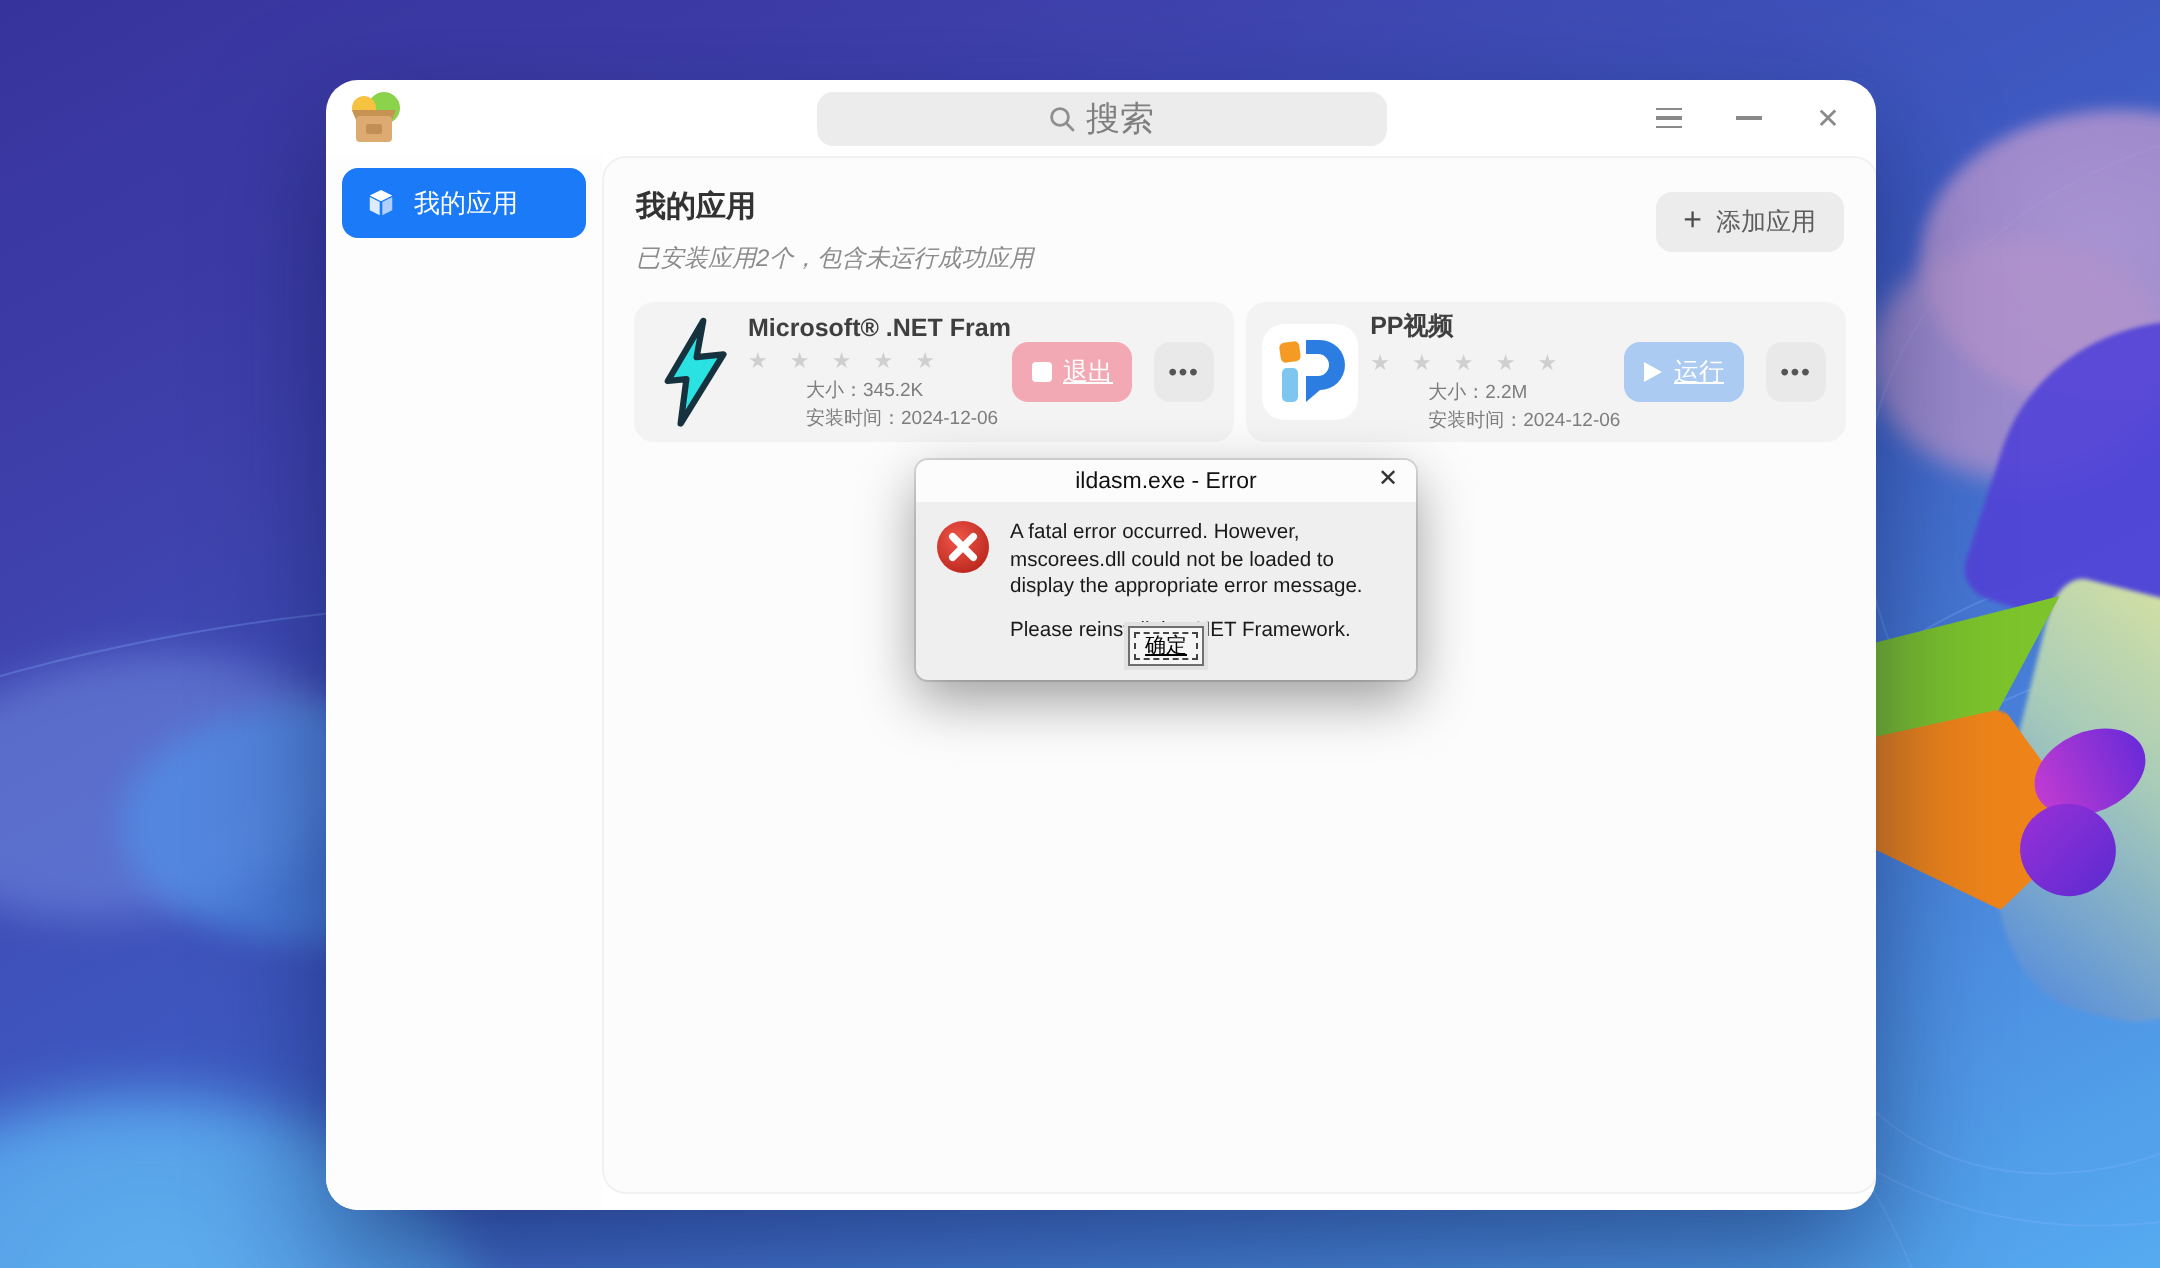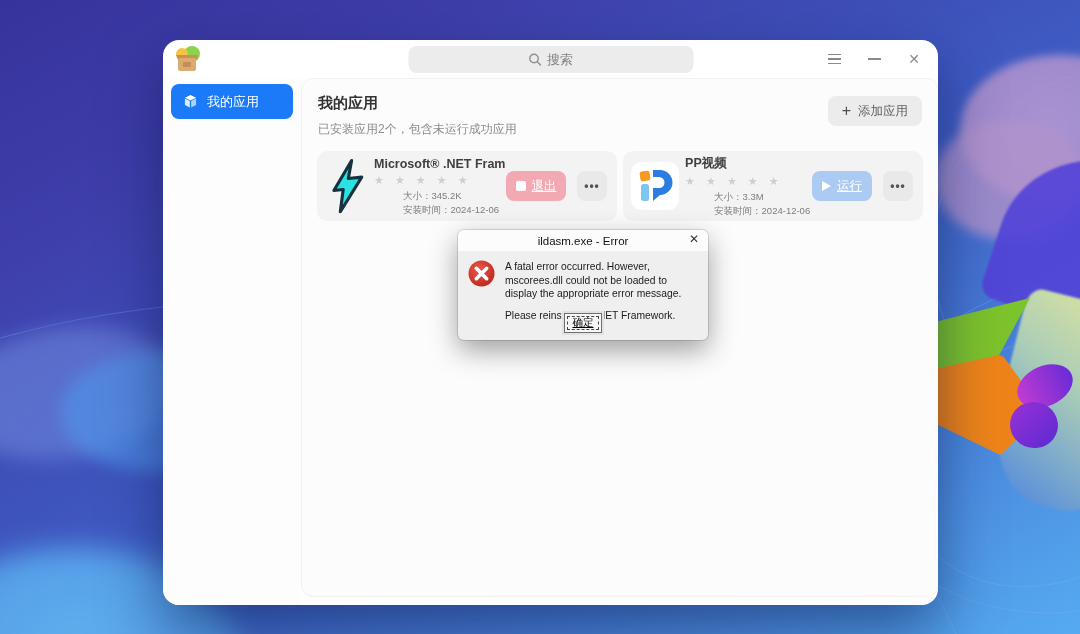--- a/index.html
+++ b/index.html
@@ -38,37 +38,37 @@
 
   
   .window { position:absolute; left:163px; top:40px; width:775px; height:565px; z-index:1;
     background:#ffffff; border-radius:16px; box-shadow:0 25px 60px rgba(8,18,70,.5); overflow:hidden;
     display:flex; flex-direction:column; }
   .titlebar { height:38px; flex:0 0 38px; display:flex; align-items:center; padding:0 16px 0 10px; position:relative; }
   .app-logo { width:28px; height:28px; }
   .search-box { position:absolute; left:50%; top:6px; transform:translateX(-50%);
     width:285px; height:27px; background:#ececec; border-radius:8px;
     display:flex; align-items:center; justify-content:center; gap:6px; cursor:text; }
-  .search-box span { font-size:13px; color:#7f7f7f;text-align:center; }
+  .search-box span { font-size:17px; color:#7f7f7f;text-align:center; }
   .controls { margin-left:auto; display:flex; align-items:center; gap:24px; }
   .ctl { width:16px; height:16px; display:flex; align-items:center; justify-content:center;
     color:#8a8a8a; font-size:14px; cursor:pointer; }
   .menu-lines { display:flex; flex-direction:column; gap:3px; }
   .menu-lines i { display:block; width:13px; height:1.6px; background:#8a8a8a; }
   .min-line { display:block; width:13px; height:1.8px; background:#8a8a8a; }
 
   .win-body { flex:1; display:flex; min-height:0; }
   .sidebar { width:138px; flex:0 0 138px; padding:6px 8px; background:#fdfdfd; }
   .side-item { height:35px; border-radius:8px; background:#1a7af8; color:#fff;
     display:flex; align-items:center; gap:9px; padding:0 12px; font-size:13px; cursor:pointer; }
   .content { flex:1; margin:0 8px 8px 0; background:#fcfcfc; border:1px solid #f1f1f1;
     border-radius:12px; position:relative; }
   .content-head { display:flex; align-items:flex-start; padding:15px 16px 0 16px; }
   .page-title { font-size:15px; font-weight:bold; color:#333; }
-  .page-sub { font-size:12px; color:#8c8c8c; margin-top:8px; }
+  .page-sub { font-size:12px; color:#8c8c8c; margin-top:8px;font-style:italic; }
   .add-btn { margin-left:auto; margin-top:2px; height:30px; padding:0 14px; border-radius:8px;
     background:#ececec; color:#5e5e5e; font-size:12.5px; display:flex; align-items:center; gap:7px; cursor:pointer; }
   .add-btn .plus { font-size:16px; color:#4d4d4d; line-height:1; }
 
   .cards { display:flex; gap:6px; margin:13px 15px 0 15px; }
   .card { width:300px; height:70px; background:#f3f3f4; border-radius:10px;
     display:flex; align-items:center; padding:0 10px 0 8px; }
   .card-icon { width:50px; height:56px; display:flex; align-items:center; justify-content:center; }
   .card-info { margin-left:6px; width:132px; }
   .card-name { font-size:12.5px; font-weight:bold; color:#3f3f3f; white-space:nowrap;
@@ -214,21 +214,21 @@
               <rect x="0" y="0" width="48" height="48" rx="11" fill="#ffffff"></rect>
               <rect x="9" y="9" width="10" height="10" rx="2.5" fill="#f59a23" transform="rotate(-8 14 14)"></rect>
               <rect x="10" y="22" width="8" height="17" rx="2.5" fill="#7ec5f0"></rect>
               <path d="M22,8 h7 a12.5 12.5 0 0 1 0 25 l-7,6 v-13 h6 a5.5 5.5 0 0 0 0 -11 h-6 z" fill="#2b7de2"></path>
             </svg>
           </div>
           <div class="card-info">
             <div class="card-name">PP视频</div>
             <div class="card-stars">★ ★ ★ ★ ★</div>
             <div class="card-meta">
-              <div><span>大小：</span><span>3.3M</span></div>
+              <div><span>大小：</span><span>2.2M</span></div>
               <div><span>安装时间：</span><span>2024-12-06</span></div>
             </div>
           </div>
           <div class="card-actions">
             <div class="act-btn act-run">
               <span class="play-tri"></span>
               <span>运行</span>
             </div>
             <div class="more-btn">
               <span>•••</span>

